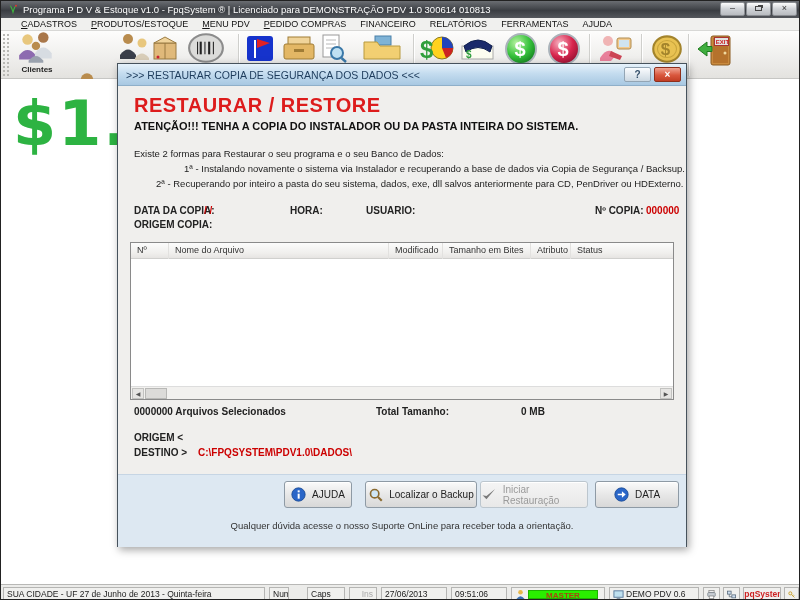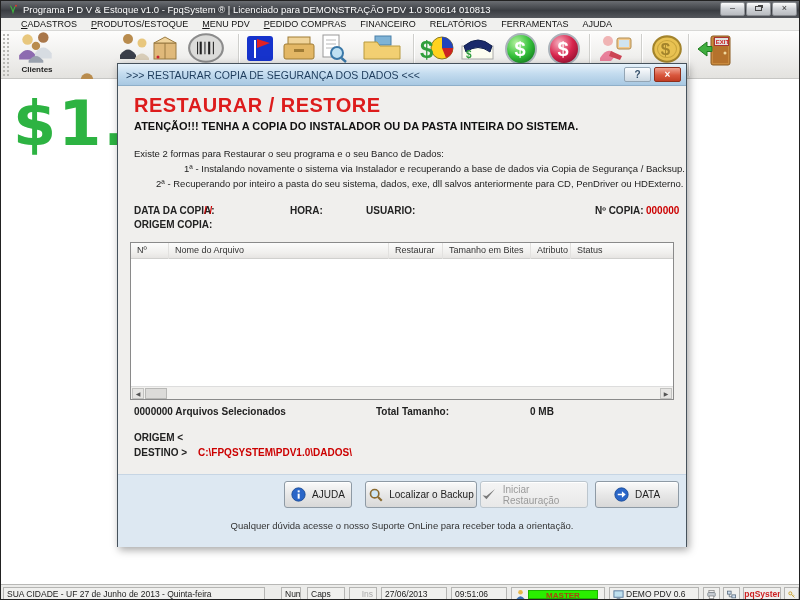--- a/index.html
+++ b/index.html
@@ -318,35 +318,35 @@
       <span class="fld" style="left:172px;top:119px;">HORA:</span>
       <span class="fld" style="left:248px;top:119px;">USUARIO:</span>
       <span class="fld" style="left:477px;top:119px;">Nº COPIA:</span>
       <span class="fld red" style="left:528px;top:119px;">000000</span>
       <span class="fld" style="left:16px;top:133px;">ORIGEM COPIA:</span>
 
       <div class="filelist">
         <div class="fl-header">
           <div class="fl-col" style="width:38px;">Nº</div>
           <div class="fl-col" style="width:220px;">Nome do Arquivo</div>
-          <div class="fl-col" style="width:54px;">Restaurar</div>
+          <div class="fl-col" style="width:54px;">Modificado</div>
           <div class="fl-col" style="width:88px;">Tamanho em Bites</div>
           <div class="fl-col" style="width:40px;">Atributo</div>
           <div class="fl-col" style="width:100px;border-right:none;">Status</div>
         </div>
         <div class="fl-scroll">
           <div class="fl-arrow" style="left:1px;"><span>◀</span></div>
           <div class="fl-thumb"></div>
           <div class="fl-arrow" style="right:1px;"><span>▶</span></div>
         </div>
       </div>
 
       <span class="fld" style="left:16px;top:320px;">0000000 Arquivos  Selecionados</span>
       <span class="fld" style="left:258px;top:320px;">Total Tamanho:</span>
-      <span class="fld" style="left:412px;top:320px;">0 MB</span>
+      <span class="fld" style="left:403px;top:320px;">0 MB</span>
 
       <span class="fld" style="left:16px;top:346px;">ORIGEM  &lt;</span>
       <span class="fld" style="left:16px;top:361px;">DESTINO &gt;</span>
       <span class="fld red" style="left:80px;top:361px;">C:\FPQSYSTEM\PDV1.0\DADOS\</span>
 
       <div class="footer-strip">
         <div class="act-btn" style="left:166px;width:68px;">
           <svg width="15" height="15" viewBox="0 0 18 18">
             <circle cx="9" cy="9" r="8" fill="#2a66c8" stroke="#1b4a94"></circle>
             <rect x="8" y="4" width="2.4" height="2.4" fill="#fff"></rect>
@@ -376,21 +376,21 @@
         </div>
         <div class="dlg-footnote">Qualquer dúvida acesse o nosso Suporte OnLine para receber toda a orientação.</div>
       </div>
     </div>
   </div>
 
   <div class="statusbar">
     <div class="sb-cell" style="left:2px;width:262px;">
         <span>SUA CIDADE - UF 27 de Junho de 2013 - Quinta-feira</span>
       </div>
-    <div class="sb-cell" style="left:280px;width:20px;">
+    <div class="sb-cell" style="left:268px;width:20px;">
         <span>Num</span>
       </div>
     <div class="sb-cell" style="left:306px;width:38px;">
         <span>Caps</span>
       </div>
     <div class="sb-cell sb-gray" style="left:348px;width:28px;">
         <span>Ins</span>
       </div>
     <div class="sb-cell" style="left:380px;width:66px;">
         <span>27/06/2013</span>

